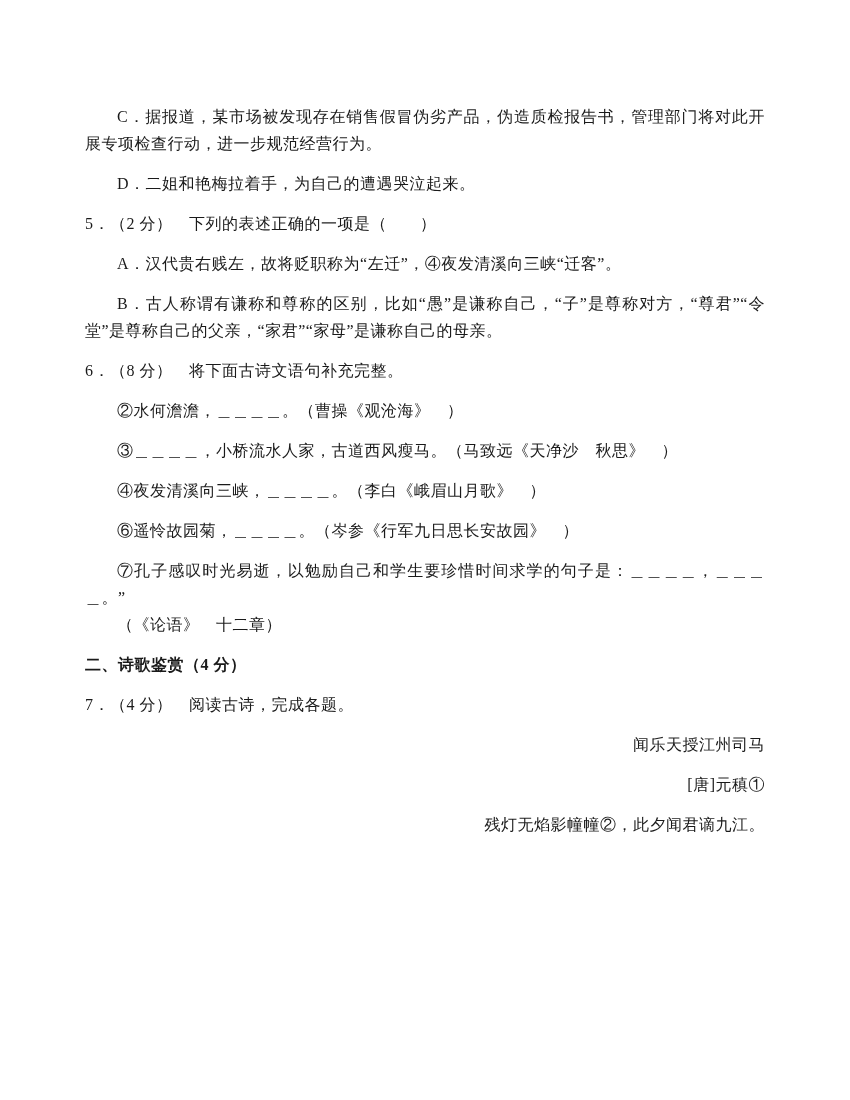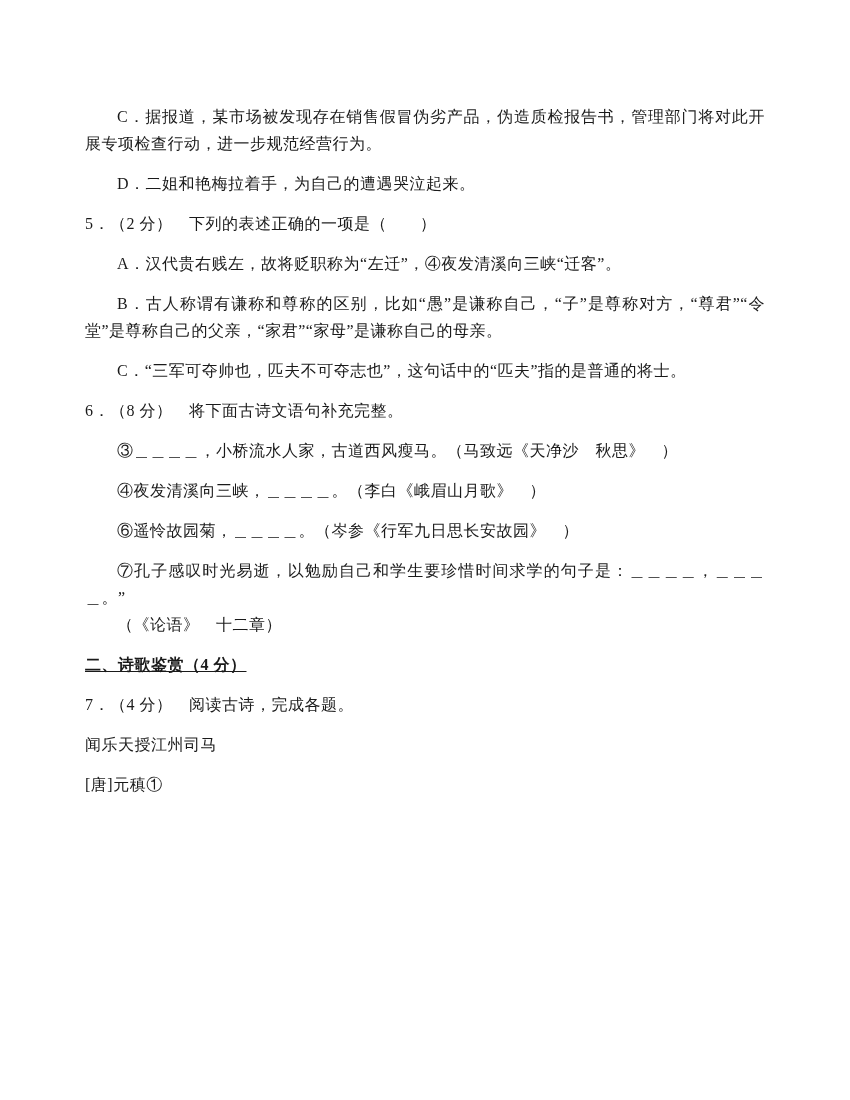--- a/index.html
+++ b/index.html
@@ -23,42 +23,43 @@
   }
   .para {
     line-height: 27px;
     margin: 0 0 13px 0;
     text-align: justify;
     letter-spacing: 0.5px;
   }
   .indent { text-indent: 2em; }          
   .hang   { padding-left: 2em; text-indent: 0; } 
   .cont   { margin-top: -13px; font-family: Liberation Serif, serif; }         
-  .heading { font-weight: bold; text-decoration: underline; }
-  .center { text-align: left; text-indent: 0; }
+  .heading { font-weight: bold; }
+  .center { text-align: right; text-indent: 0; }
 </style>
 </head>
 <body>
 
 <div class="doc">
 
   <p class="para indent">C．据报道，某市场被发现存在销售假冒伪劣产品，伪造质检报告书，管理部门将对此开展专项检查行动，进一步规范经营行为。</p>
   <p class="para indent">D．二姐和艳梅拉着手，为自己的遭遇哭泣起来。</p>
 
   <p class="para">5．（2 分）　下列的表述正确的一项是（　　）</p>
   <p class="para indent">A．汉代贵右贱左，故将贬职称为“左迁”，④夜发清溪向三峡“迁客”。</p>
   <p class="para indent">B．古人称谓有谦称和尊称的区别，比如“愚”是谦称自己，“子”是尊称对方，“尊君”“令堂”是尊称自己的父亲，“家君”“家母”是谦称自己的母亲。</p>
-  <p class="para indent">C．“三军可夺帅也，匹夫不可夺志也”，这句话中的“匹夫”指的是普通的将士。</p>
 
   <p class="para">6．（8 分）　将下面古诗文语句补充完整。</p>
+  <p class="para indent">②水何澹澹，＿＿＿＿。（曹操《观沧海》　）</p>
   <p class="para indent">③＿＿＿＿，小桥流水人家，古道西风瘦马。（马致远《天净沙　秋思》　）</p>
   <p class="para indent">④夜发清溪向三峡，＿＿＿＿。（李白《峨眉山月歌》　）</p>
   <p class="para indent">⑥遥怜故园菊，＿＿＿＿。（岑参《行军九日思长安故园》　）</p>
   <p class="para indent">⑦孔子感叹时光易逝，以勉励自己和学生要珍惜时间求学的句子是：＿＿＿＿，＿＿＿＿。”</p>
   <p class="para hang cont">（《论语》　十二章）</p>
 
   <p class="para heading">二、诗歌鉴赏（4 分）</p>
 
   <p class="para">7．（4 分）　阅读古诗，完成各题。</p>
   <p class="para center">闻乐天授江州司马</p>
   <p class="para center">[唐]元稹①</p>
+  <p class="para center">残灯无焰影幢幢②，此夕闻君谪九江。</p>
 
 </div>
 
 </body></html>

